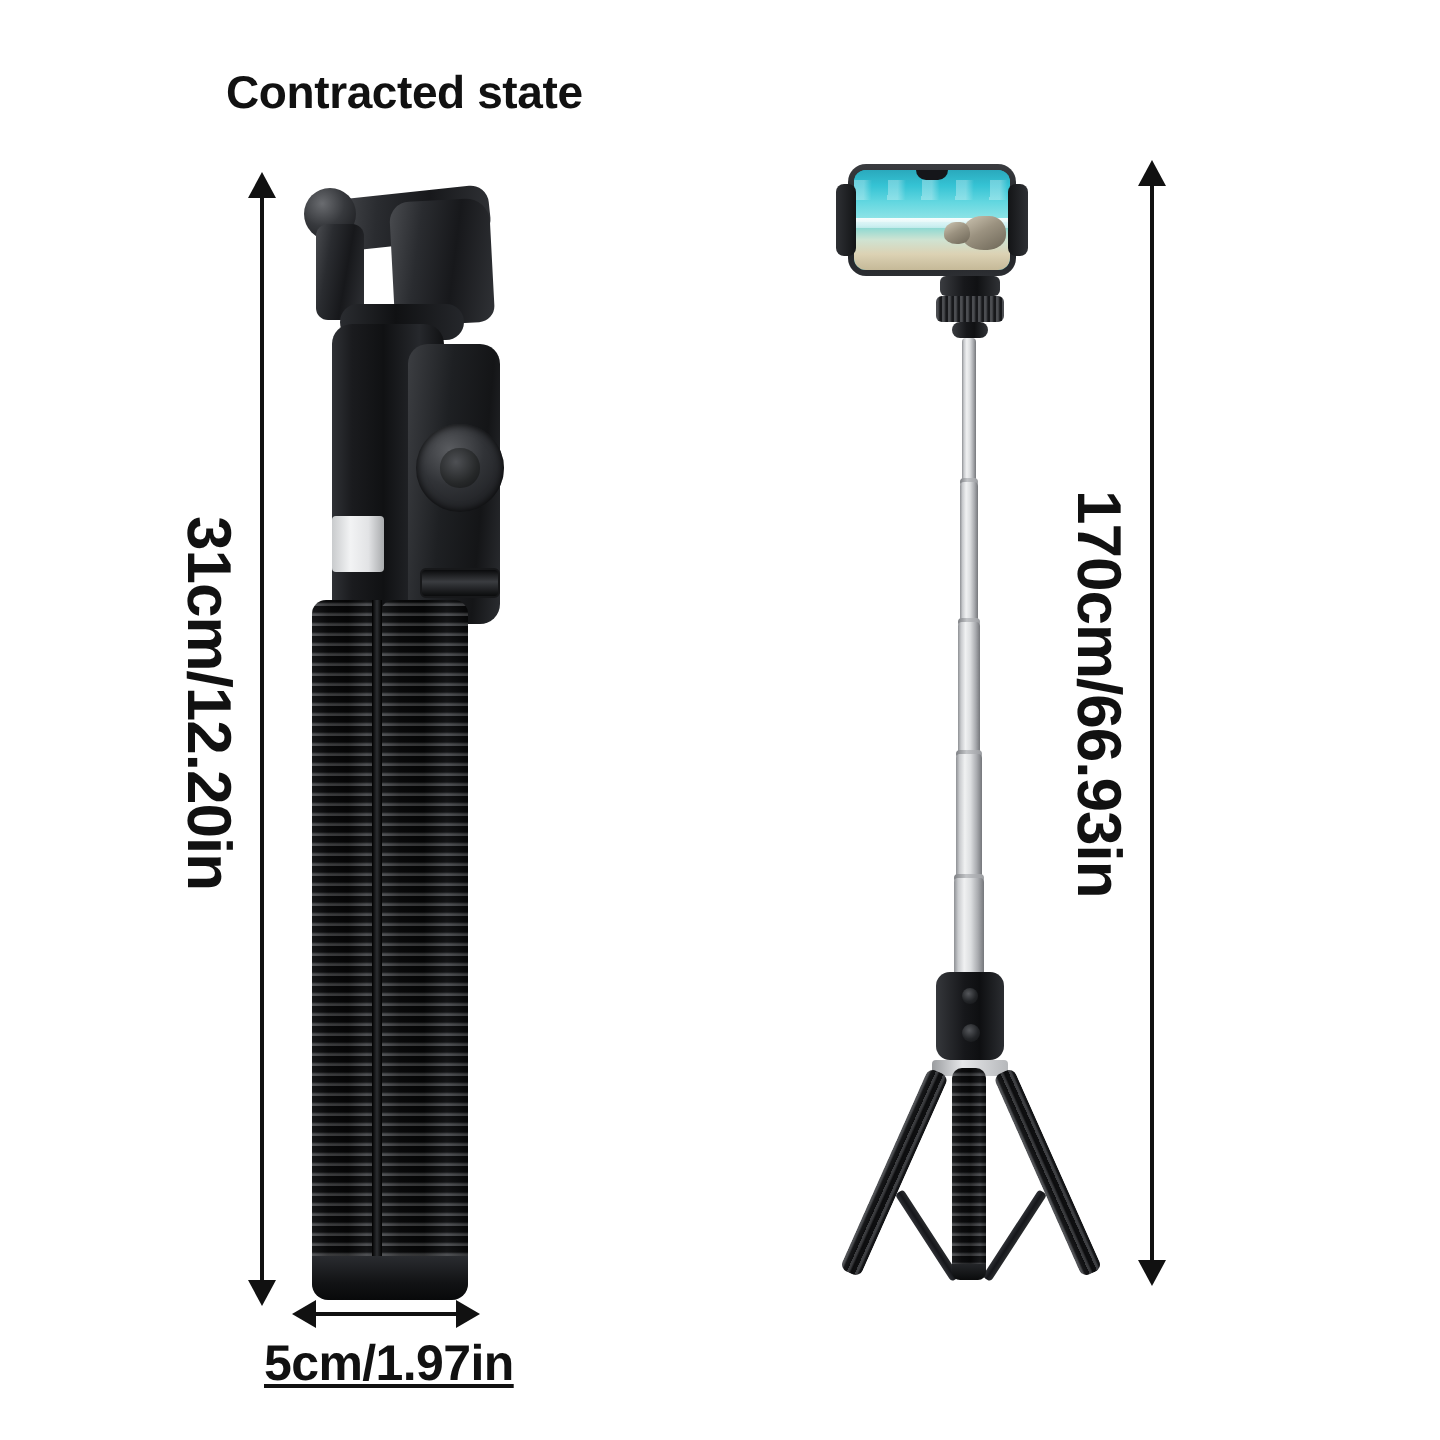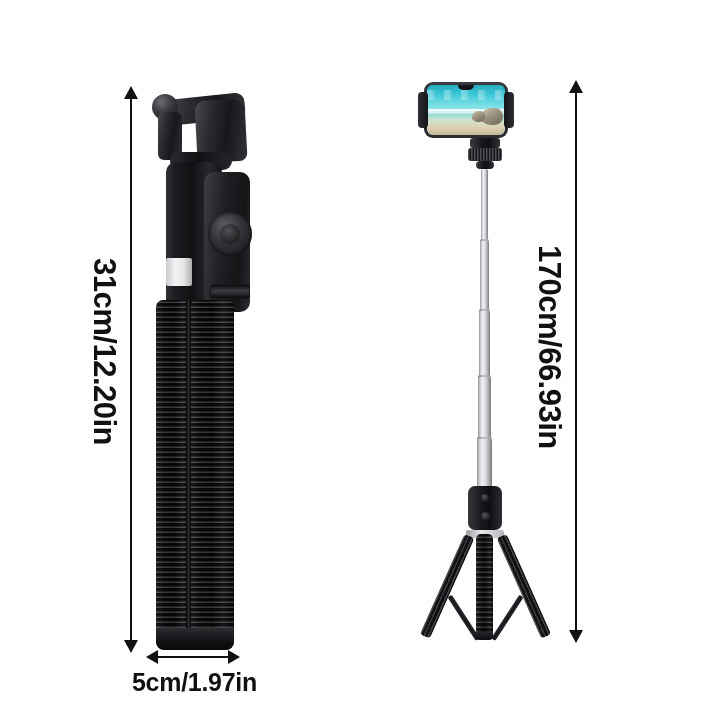--- a/index.html
+++ b/index.html
@@ -285,34 +285,35 @@
         rgba(0,0,0,0.58) 5px),
       linear-gradient(90deg,#3c3e42 0%,#18191c 28%,#0e0f11 55%,#2e3034 82%,#101113 100%);
     border-radius: 5px;
   }
 </style>
 </head>
 <body>
 
 <div class="canvas">
 
+  <div class="caption" id="caption-left">Contracted state</div>
 
 
   <div>
     <div class="arrowhead arrow-up" style="left:124px; top:86px;"></div>
     <div class="dim-line-v" style="left:130px; top:96px; height:546px;"></div>
     <div class="arrowhead arrow-down" style="left:124px; top:640px;"></div>
     <div class="dim-text-v" style="left:122px; top:258px;">31cm/12.20in</div>
   </div>
 
   <div>
     <div class="arrowhead arrow-left" style="left:146px; top:650px;"></div>
     <div class="dim-line-h" style="left:156px; top:656px; width:74px;"></div>
     <div class="arrowhead arrow-right" style="left:228px; top:650px;"></div>
-    <div class="dim-text-h" style="left:132px; top:668px;">5cm/1.97in</div>
+    <div class="dim-text-h" style="left:132px; top:668px;text-decoration:underline;">5cm/1.97in</div>
   </div>
 
   <div>
     <div class="arrowhead arrow-up" style="left:569px; top:80px;"></div>
     <div class="dim-line-v" style="left:575px; top:90px; height:548px;"></div>
     <div class="arrowhead arrow-down" style="left:569px; top:630px;"></div>
     <div class="dim-text-v" style="left:567px; top:245px;">170cm/66.93in</div>
   </div>
 
   <div id="product-contracted">

